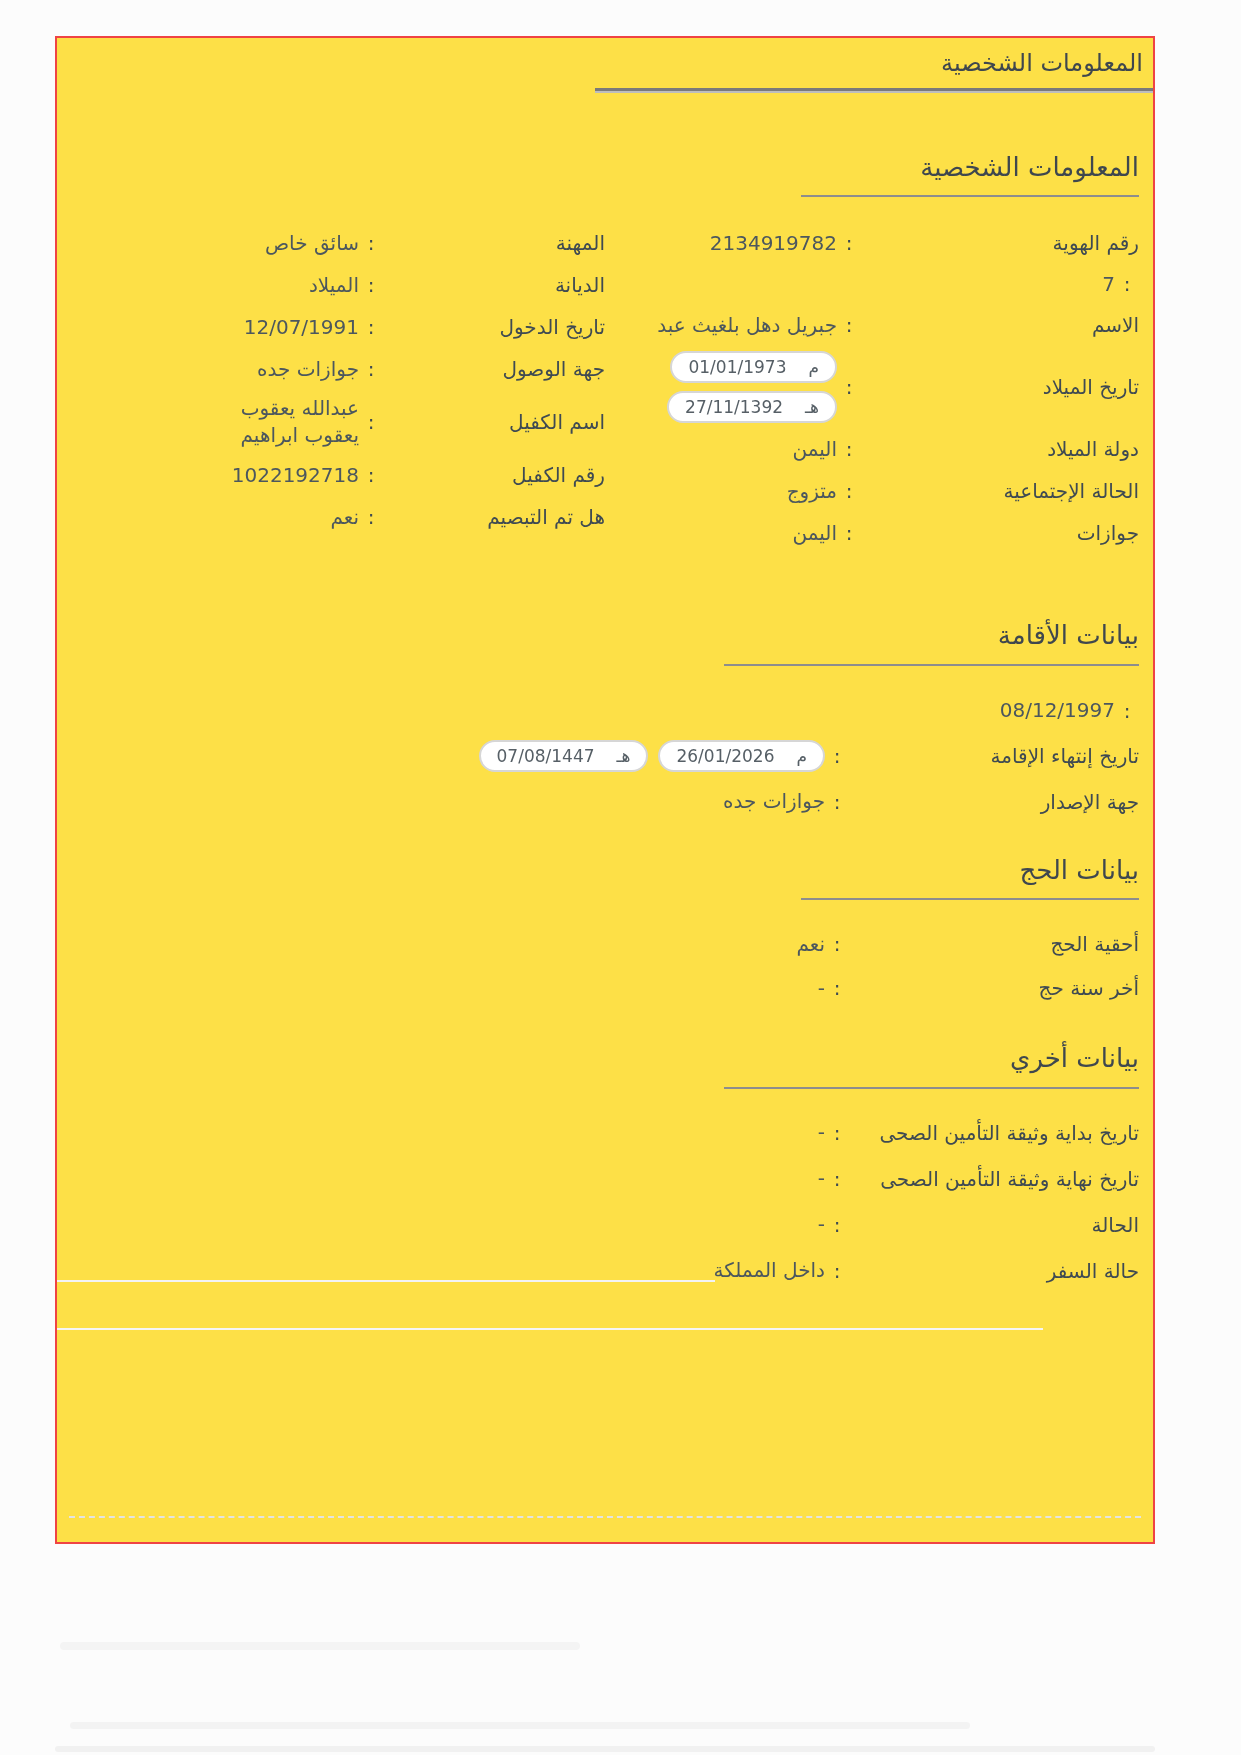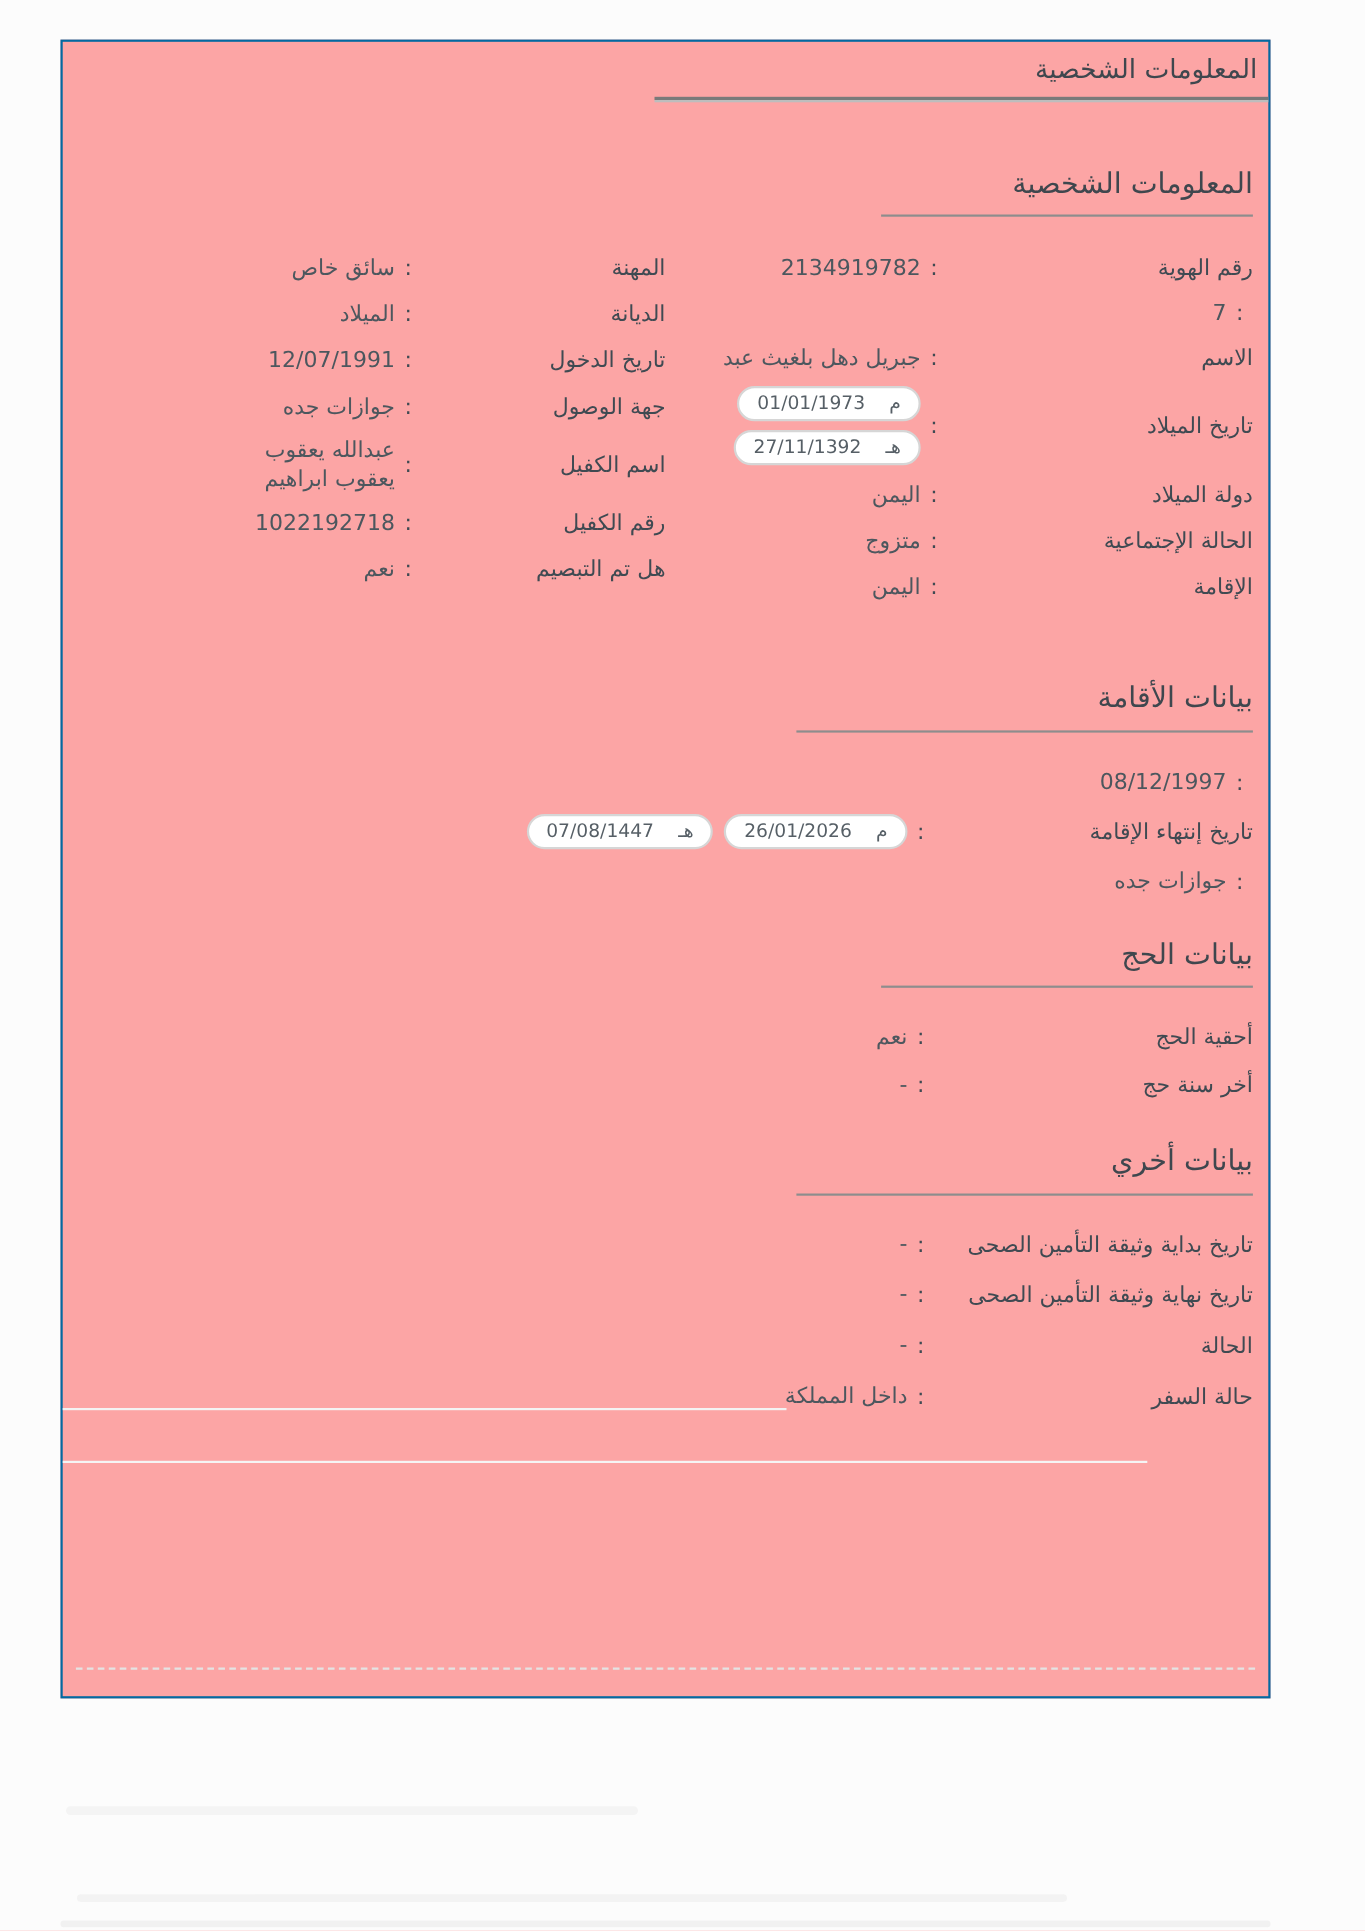--- a/index.html
+++ b/index.html
@@ -1,21 +1,21 @@
 <!DOCTYPE html>
 <html lang="ar"><head>
 <meta charset="utf-8">
 <style>
   html,body{margin:0;padding:0;}
   body{width:1241px;height:1755px;background:#fcfcfc;font-family:"DejaVu Sans",sans-serif;}
   .page{position:relative;width:1241px;height:1755px;overflow:hidden;background:#fcfcfc;}
 
   .doc-box{
     position:absolute;left:55px;top:36px;width:1100px;height:1508px;
-    border:2px solid #0369a1;background:#fca5a5;direction:rtl;box-sizing:border-box;
+    border:2px solid #ef4444;background:#fde047;direction:rtl;box-sizing:border-box;
   }
   .top-title{
     height:50px;display:flex;align-items:center;padding:0 10px;
     font-size:24px;color:#3f474e;letter-spacing:0.5px;
   }
   .top-rule{
     width:558px;height:5px;margin-left:auto;margin-right:0;
     background:linear-gradient(to bottom,#7a7a7a 52%,#bdbdbd 52%);
   }
   .content{padding:0 14px;}
@@ -118,21 +118,21 @@
               <span class="lbl">دولة الميلاد</span>
               <span class="colon">:</span>
               <span class="val">اليمن</span>
             </div>
             <div class="row">
               <span class="lbl">الحالة الإجتماعية</span>
               <span class="colon">:</span>
               <span class="val">متزوج</span>
             </div>
             <div class="row">
-              <span class="lbl">الإقامة</span>
+              <span class="lbl">جوازات</span>
               <span class="colon">:</span>
               <span class="val">اليمن</span>
             </div>
           </div>
 
           <div class="col-l">
             <div class="row">
               <span class="lbl">المهنة</span>
               <span class="colon">:</span>
               <span class="val">سائق خاص</span>
@@ -187,20 +187,21 @@
                 <span class="marker">م</span>
                 <span class="pdate">26/01/2026</span>
               </span>
               <span class="pill">
                 <span class="marker">هـ</span>
                 <span class="pdate">07/08/1447</span>
               </span>
             </span>
           </div>
           <div class="row srow">
+            <span class="lbl">جهة الإصدار</span>
             <span class="colon">:</span>
             <span class="val">جوازات جده</span>
           </div>
         </div>
       </div>
 
       <div class="sec hajj">
         <div class="sec-title">بيانات الحج</div>
         <div class="sec-hr hr-340"></div>
         <div class="rows">

